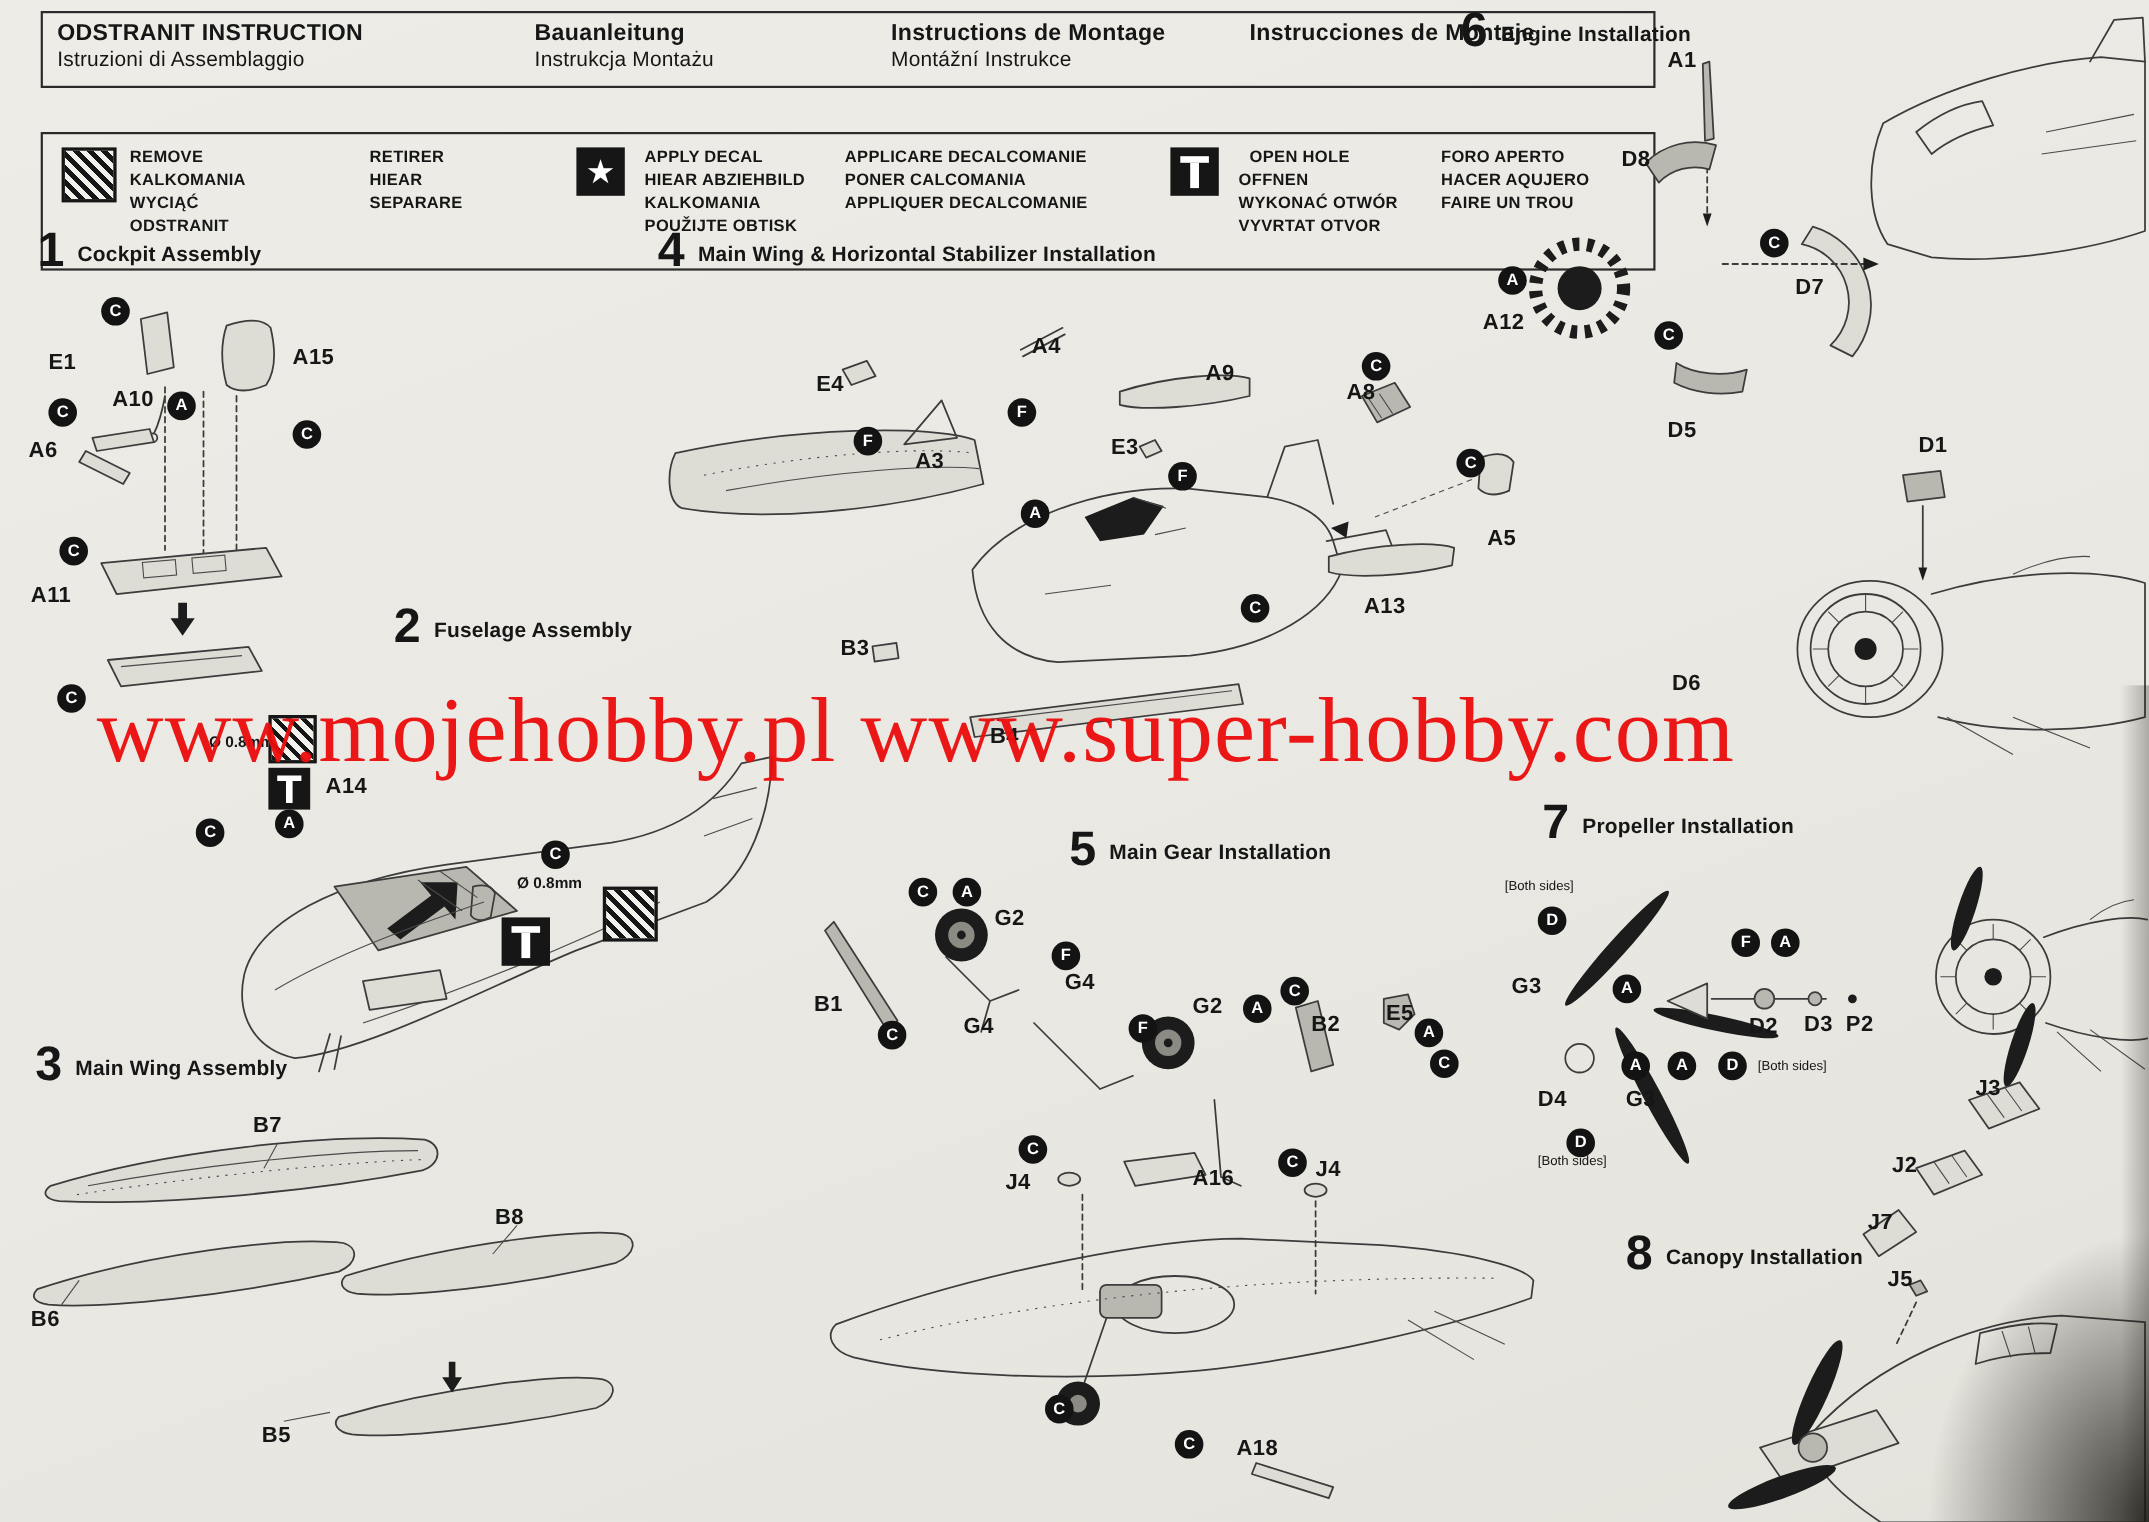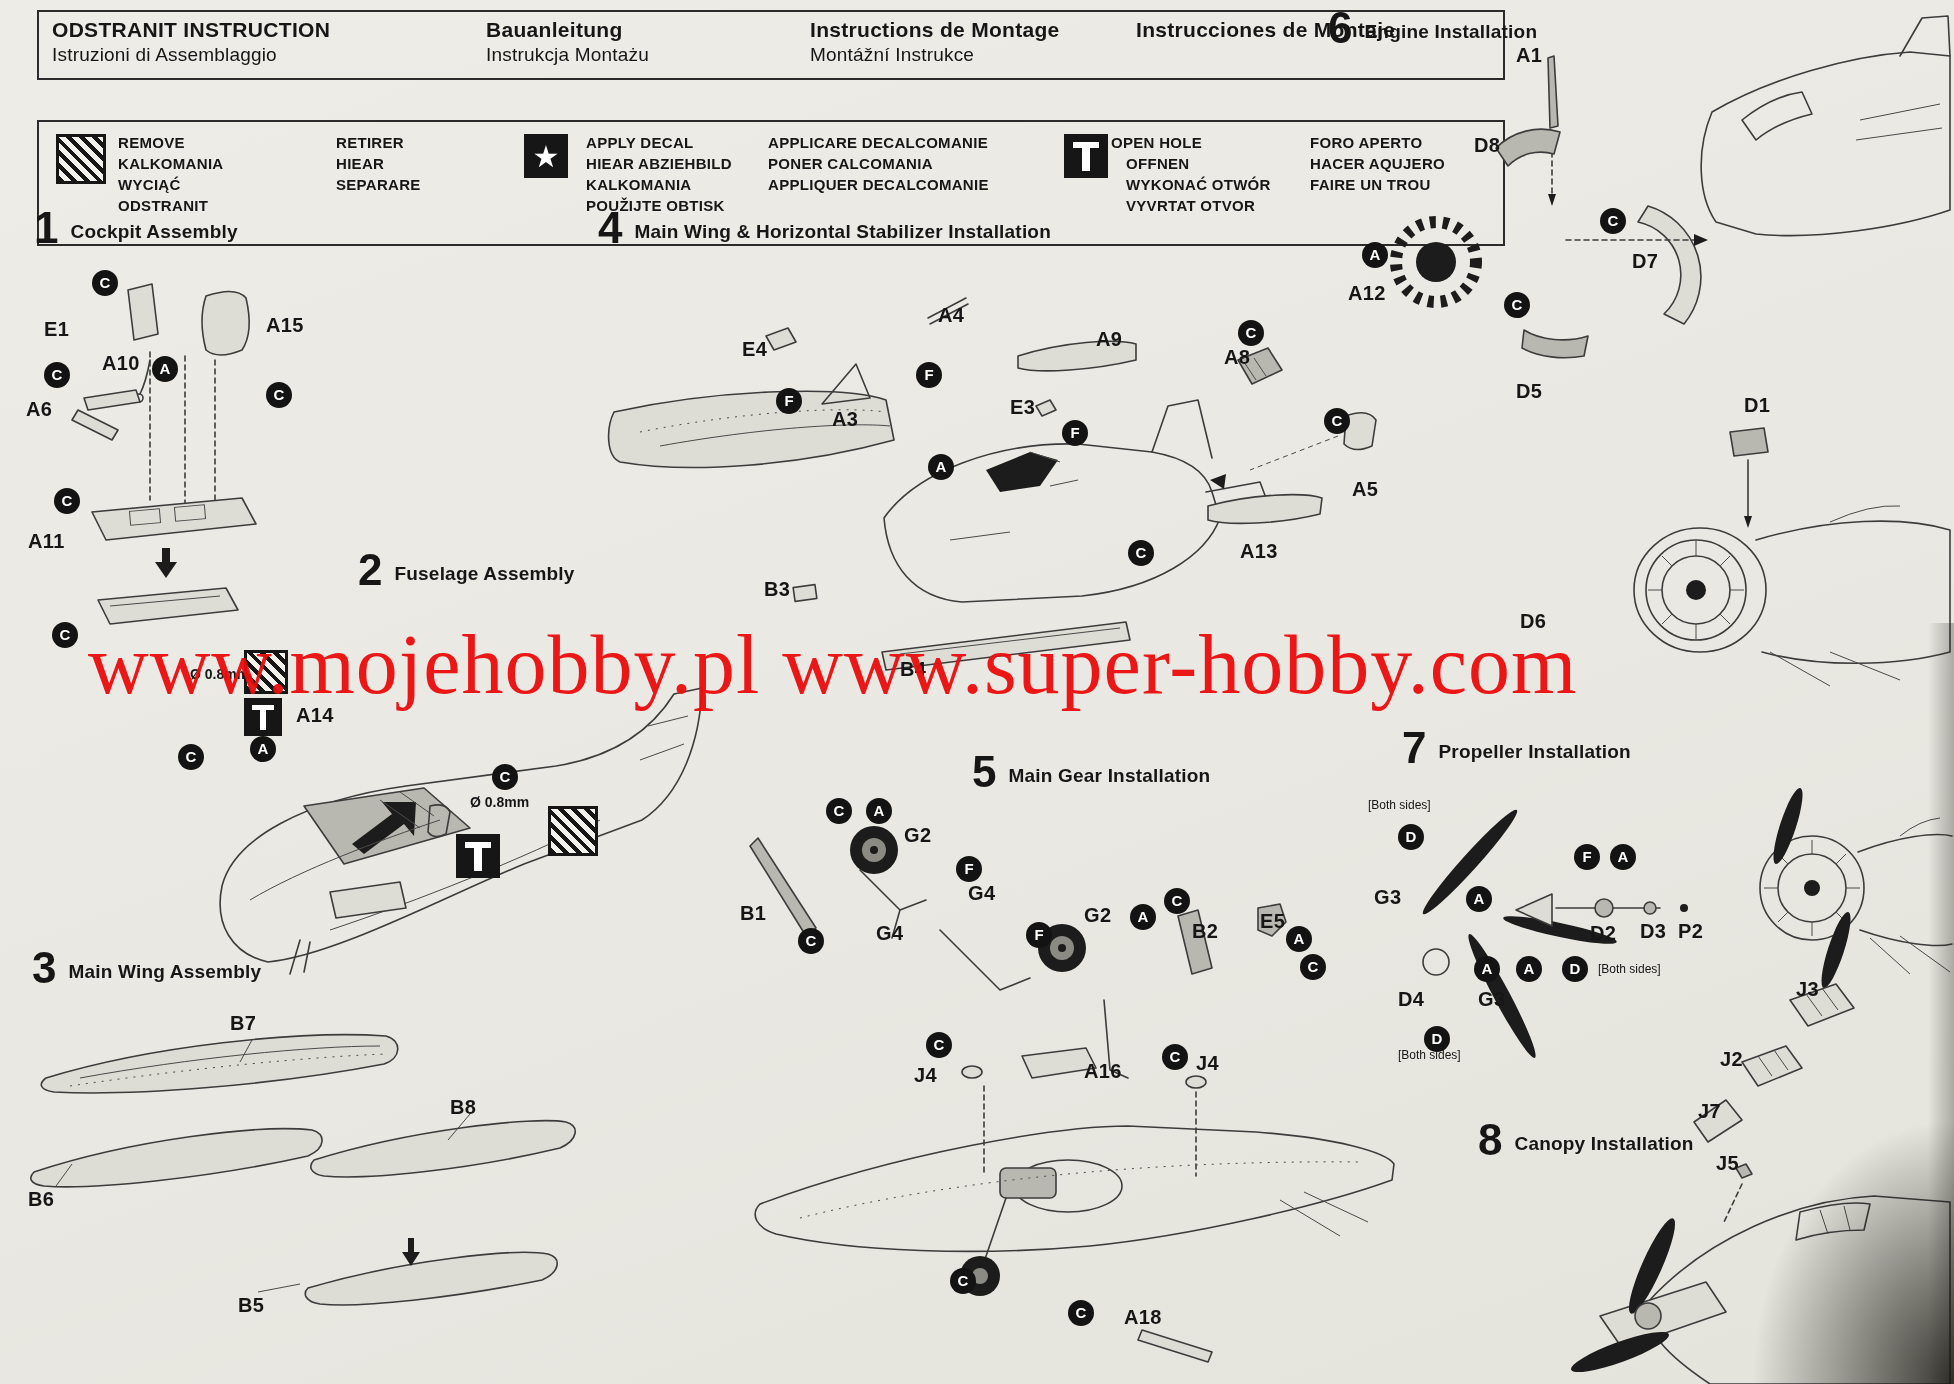--- a/index.html
+++ b/index.html
@@ -235,21 +235,21 @@
   </div>
   <div class="abs legend-line" style="left:586px;top:132px;z-index:5">APPLY DECAL</div>
   <div class="abs legend-line" style="left:586px;top:153px;z-index:5">HIEAR ABZIEHBILD</div>
   <div class="abs legend-line" style="left:586px;top:174px;z-index:5">KALKOMANIA</div>
   <div class="abs legend-line" style="left:586px;top:195px;z-index:5">POUŽIJTE OBTISK</div>
   <div class="abs legend-line" style="left:768px;top:132px;z-index:5">APPLICARE DECALCOMANIE</div>
   <div class="abs legend-line" style="left:768px;top:153px;z-index:5">PONER CALCOMANIA</div>
   <div class="abs legend-line" style="left:768px;top:174px;z-index:5">APPLIQUER DECALCOMANIE</div>
 
   <div class="sq-hole" style="left:1064px;top:134px;width:44px;height:44px;z-index:5"></div>
-  <div class="abs legend-line" style="left:1111px;top:132px;z-index:5">OPEN HOLE</div>
+  <div class="abs legend-line" style="left:1136px;top:132px;z-index:5">OPEN HOLE</div>
   <div class="abs legend-line" style="left:1126px;top:153px;z-index:5">OFFNEN</div>
   <div class="abs legend-line" style="left:1126px;top:174px;z-index:5">WYKONAĆ OTWÓR</div>
   <div class="abs legend-line" style="left:1126px;top:195px;z-index:5">VYVRTAT OTVOR</div>
   <div class="abs legend-line" style="left:1310px;top:132px;z-index:5">FORO APERTO</div>
   <div class="abs legend-line" style="left:1310px;top:153px;z-index:5">HACER AQUJERO</div>
   <div class="abs legend-line" style="left:1310px;top:174px;z-index:5">FAIRE UN TROU</div>
 
   <div class="step-head" style="left:34px;top:206px">
     <span class="step-num">1</span>
     <span class="step-title">Cockpit Assembly</span>

